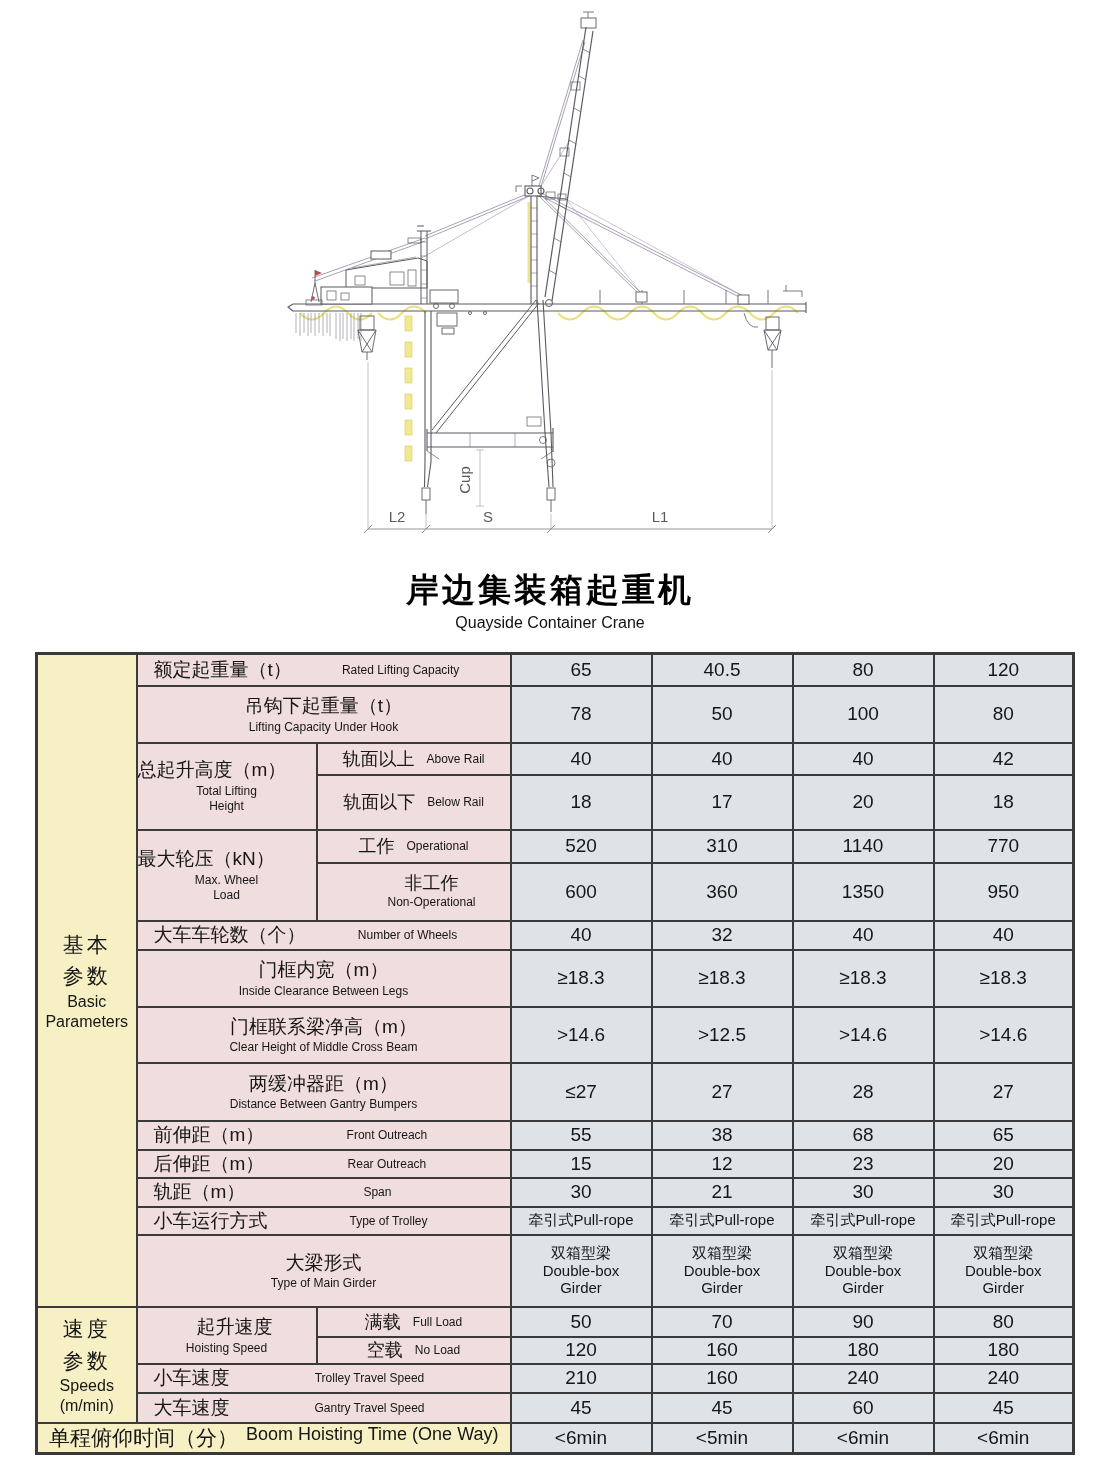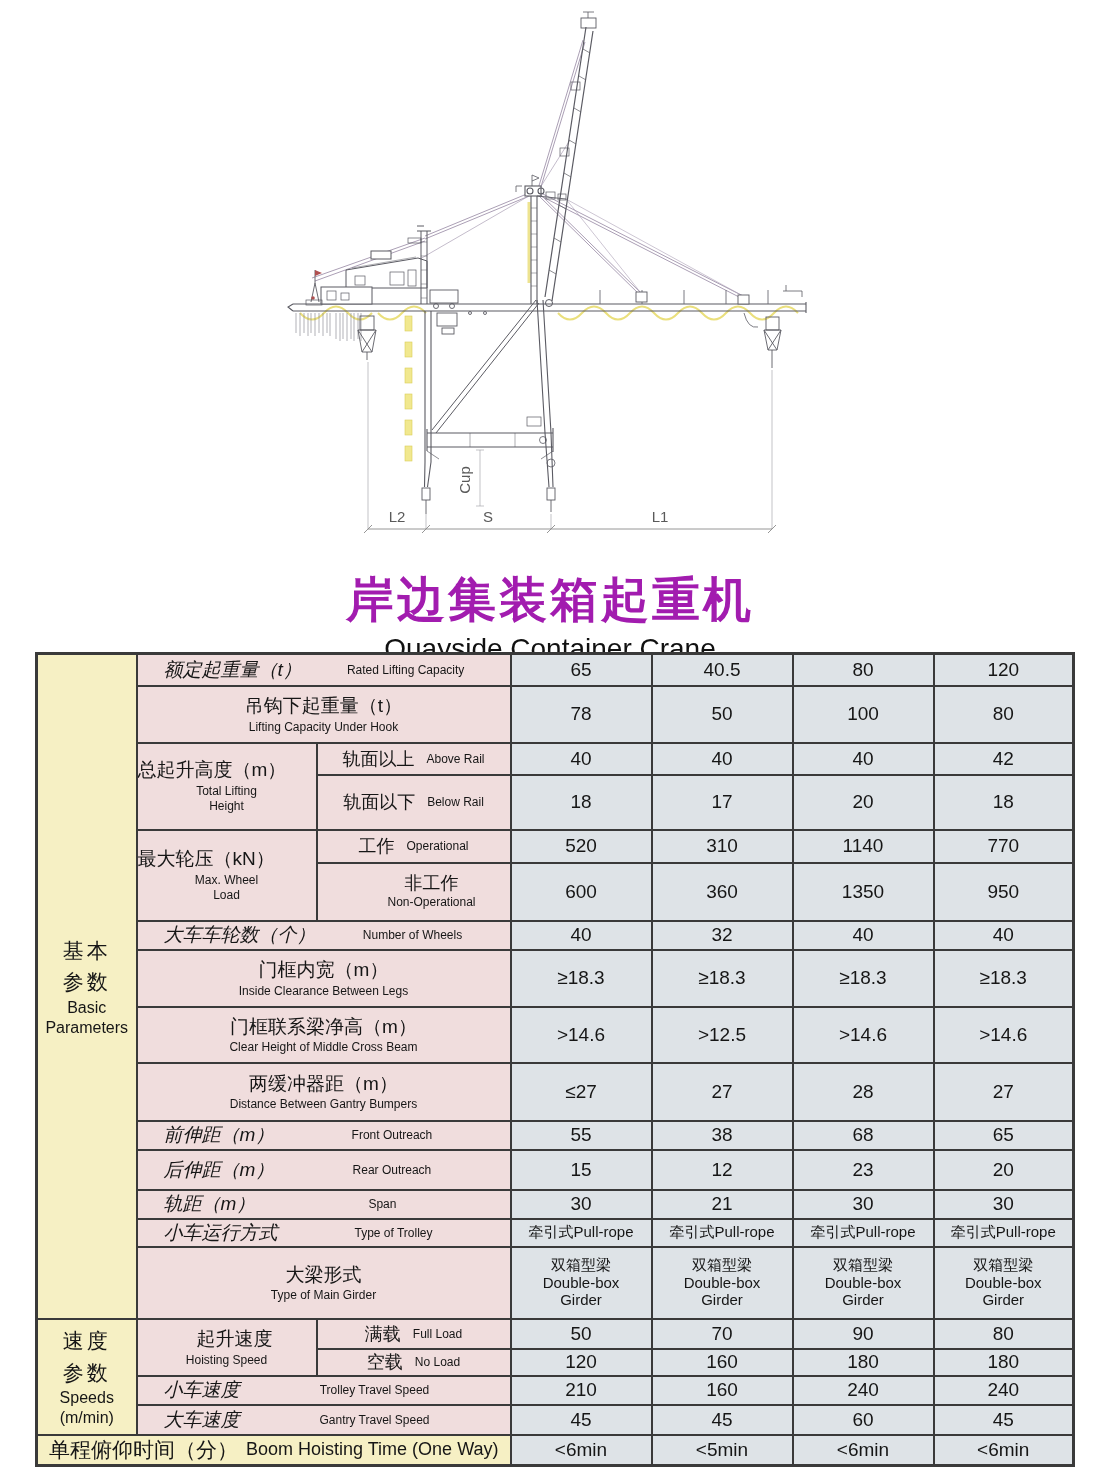--- a/index.html
+++ b/index.html
@@ -5,50 +5,50 @@
   html,body { margin:0; padding:0; background:#ffffff; }
   .page {
     position:relative; width:1100px; height:1474px; background:#fff;
     font-family:"Liberation Sans","DejaVu Sans",sans-serif; color:#161616;
     overflow:hidden;
   }
   
   .crane-svg { position:absolute; left:0; top:0; width:1100px; height:560px; }
   
   .title-block { position:absolute; top:568px; left:0; width:100%; text-align:center; }
-  .title-cn { font-size:48px; font-weight:bold; letter-spacing:3px; color:#a21caf; }
-  .title-en { font-size:28px; margin-top:1px; color:#111; }
+  .title-cn { font-size:33px; font-weight:bold; letter-spacing:3px; color:#000000; }
+  .title-en { font-size:16px; margin-top:1px; color:#111; }
   
   table.spec {
     position:absolute; left:35px; top:652px; width:1037px;
     border-collapse:collapse; table-layout:fixed;
     border:3px solid #3a3a3a;
   }
   .spec td { border:2px solid #3a3a3a; padding:0; text-align:center; vertical-align:middle; overflow:hidden; }
   td.g { background:#f6f0c4; }
   td.p { background:#f0dddd; }
   td.v { background:#dee3e7; font-size:19px; }
   td.v.vsmall { font-size:15px; }
   .v3 div { font-size:15px; line-height:1.18; }
   .gcn { font-size:21px; line-height:1.5; letter-spacing:3px; }
   .gen { font-size:16px; line-height:1.25; }
   .cn { font-size:19px; }
   .en { font-size:12px; }
   .li-w { display:flex; align-items:center; width:100%; }
-  .li-w .cn { padding-left:26px; white-space:nowrap;font-style:italic; }
+  .li-w .cn { padding-left:16px; white-space:nowrap; }
   .li-w .en { flex:1; text-align:center; }
   .ls-w .cn, .ls-w .en { display:block; line-height:1.35; }
   .ml-w .cn { display:block; text-align:left; padding-left:0; line-height:1.4; }
   .ml-w.center .cn { text-align:center; padding-left:16px; }
   .ml-w .en { display:block; text-align:center; line-height:1.3; }
   .sub-w { display:flex; justify-content:center; align-items:center; gap:12px; }
   .sub-w .cn { font-size:18px; }
   .subs-w div { line-height:1.3;margin-left:36px; }
   .subs-w .cn { font-size:18px; }
-  .bl-w { display:flex; justify-content:center; align-items:center; gap:8px; }
+  .bl-w { display:flex; justify-content:center; gap:8px; }
   .bl-w .cn { font-size:21px; }
   .bl-w .en { font-size:18px; }
 </style>
 </head>
 <body>
 
 <div class="page">
 
   <svg class="crane-svg" viewBox="0 0 1100 560">
 
@@ -354,21 +354,21 @@
         <div class="li-w">
               <span class="cn">前伸距（m）</span>
               <span class="en">Front Outreach</span>
             </div>
       </td>
       <td class="v">55</td>
       <td class="v">38</td>
       <td class="v">68</td>
       <td class="v">65</td>
     </tr>
-    <tr style="height:40px">
+    <tr style="height:28px">
       <td class="p" colspan="2">
         <div class="li-w">
               <span class="cn">后伸距（m）</span>
               <span class="en">Rear Outreach</span>
             </div>
       </td>
       <td class="v">15</td>
       <td class="v">12</td>
       <td class="v">23</td>
       <td class="v">20</td>

